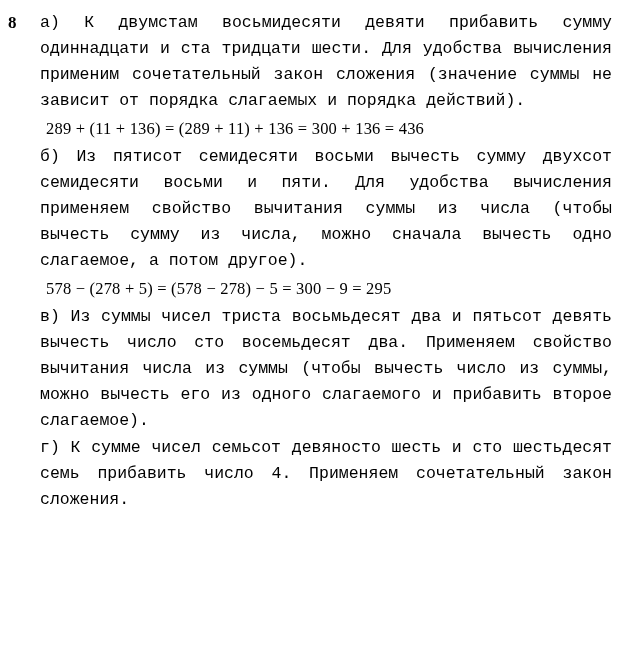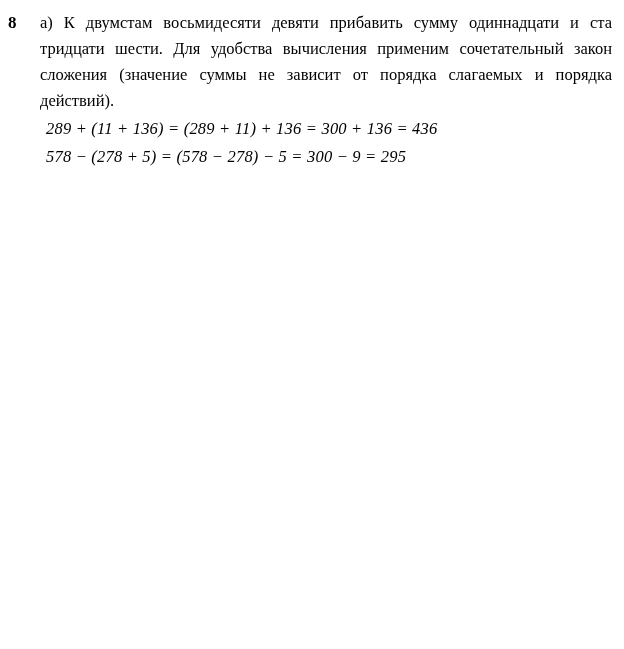--- a/index.html
+++ b/index.html
@@ -36,55 +36,58 @@
     top: 10px;
     width: 572px;
   }
   .para {
     font-size: 16.5px;
     line-height: 26px;
     text-align: justify;
     text-justify: inter-word;
     margin: 0 0 0 0;
     hyphens: manual;
+    font-family: Liberation Mono, monospace;
   }
   .para.first-indent {
     text-indent: 0;
   }
   .formula {
     font-size: 16.5px;
     line-height: 26px;
     margin: 2px 0 2px 0;
     padding-left: 6px;
     white-space: nowrap;
     letter-spacing: 0.2px;
-    font-style: italic;
   }
   .block {
     margin-bottom: 1px;
   }
 </style>
 </head>
 <body>
 
 <div class="page">
 
   <div class="problem-number">8</div>
 
   <div class="content">
 
     <div class="block">
       <p class="para first-indent">а) К двумстам восьмидесяти девяти прибавить сумму одиннадцати и ста тридцати шести. Для удобства вычисления применим сочетательный закон сложения (значение суммы не зависит от порядка слагаемых и порядка действий).</p>
       <div class="formula">289 + (11 + 136) = (289 + 11) + 136 = 300 + 136 = 436</div>
     </div>
 
     <div class="block">
+      <p class="para">б) Из пятисот семидесяти восьми вычесть сумму двухсот семидесяти восьми и пяти. Для удобства вычисления применяем свойство вычитания суммы из числа (чтобы вычесть сумму из числа, можно сначала вычесть одно слагаемое, а потом другое).</p>
       <div class="formula">578 − (278 + 5) = (578 − 278) − 5 = 300 − 9 = 295</div>
     </div>
 
     <div class="block">
+      <p class="para">в) Из суммы чисел триста восьмьдесят два и пятьсот девять вычесть число сто восемьдесят два. Применяем свойство вычитания числа из суммы (чтобы вычесть число из суммы, можно вычесть его из одного слагаемого и прибавить второе слагаемое).</p>
     </div>
 
     <div class="block">
+      <p class="para">г) К сумме чисел семьсот девяносто шесть и сто шестьдесят семь прибавить число 4. Применяем сочетательный закон сложения.</p>
     </div>
 
   </div>
 </div>
 
 </body></html>

